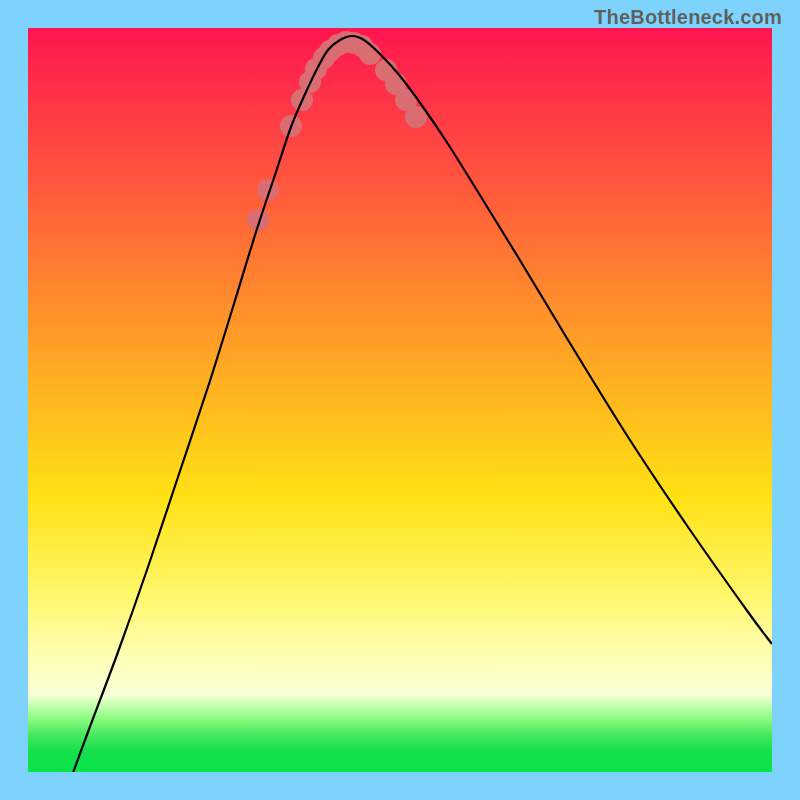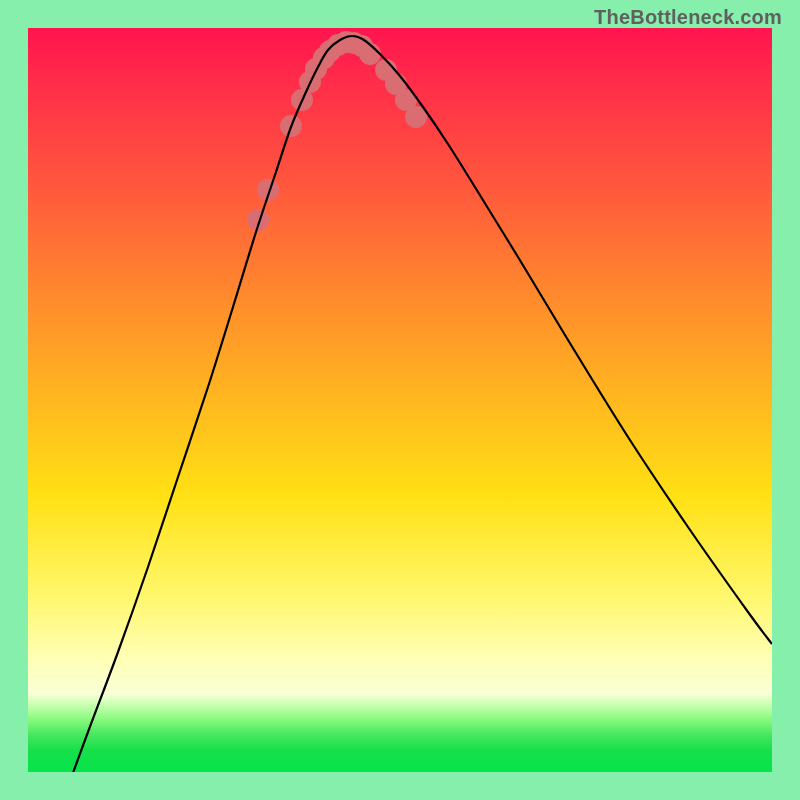--- a/index.html
+++ b/index.html
@@ -10,21 +10,21 @@
     background: #000;
     overflow: hidden;
     font-family: Arial, Helvetica, sans-serif;
   }
   .frame {
     position: absolute;
     left: 0;
     top: 0;
     width: 800px;
     height: 800px;
-    background: #86efac;
+    background: #7dd3fc;
   }
   .plot {
     position: absolute;
     left: 28px;
     top: 28px;
     width: 744px;
     height: 744px;
     
     background: linear-gradient(
       to bottom,

